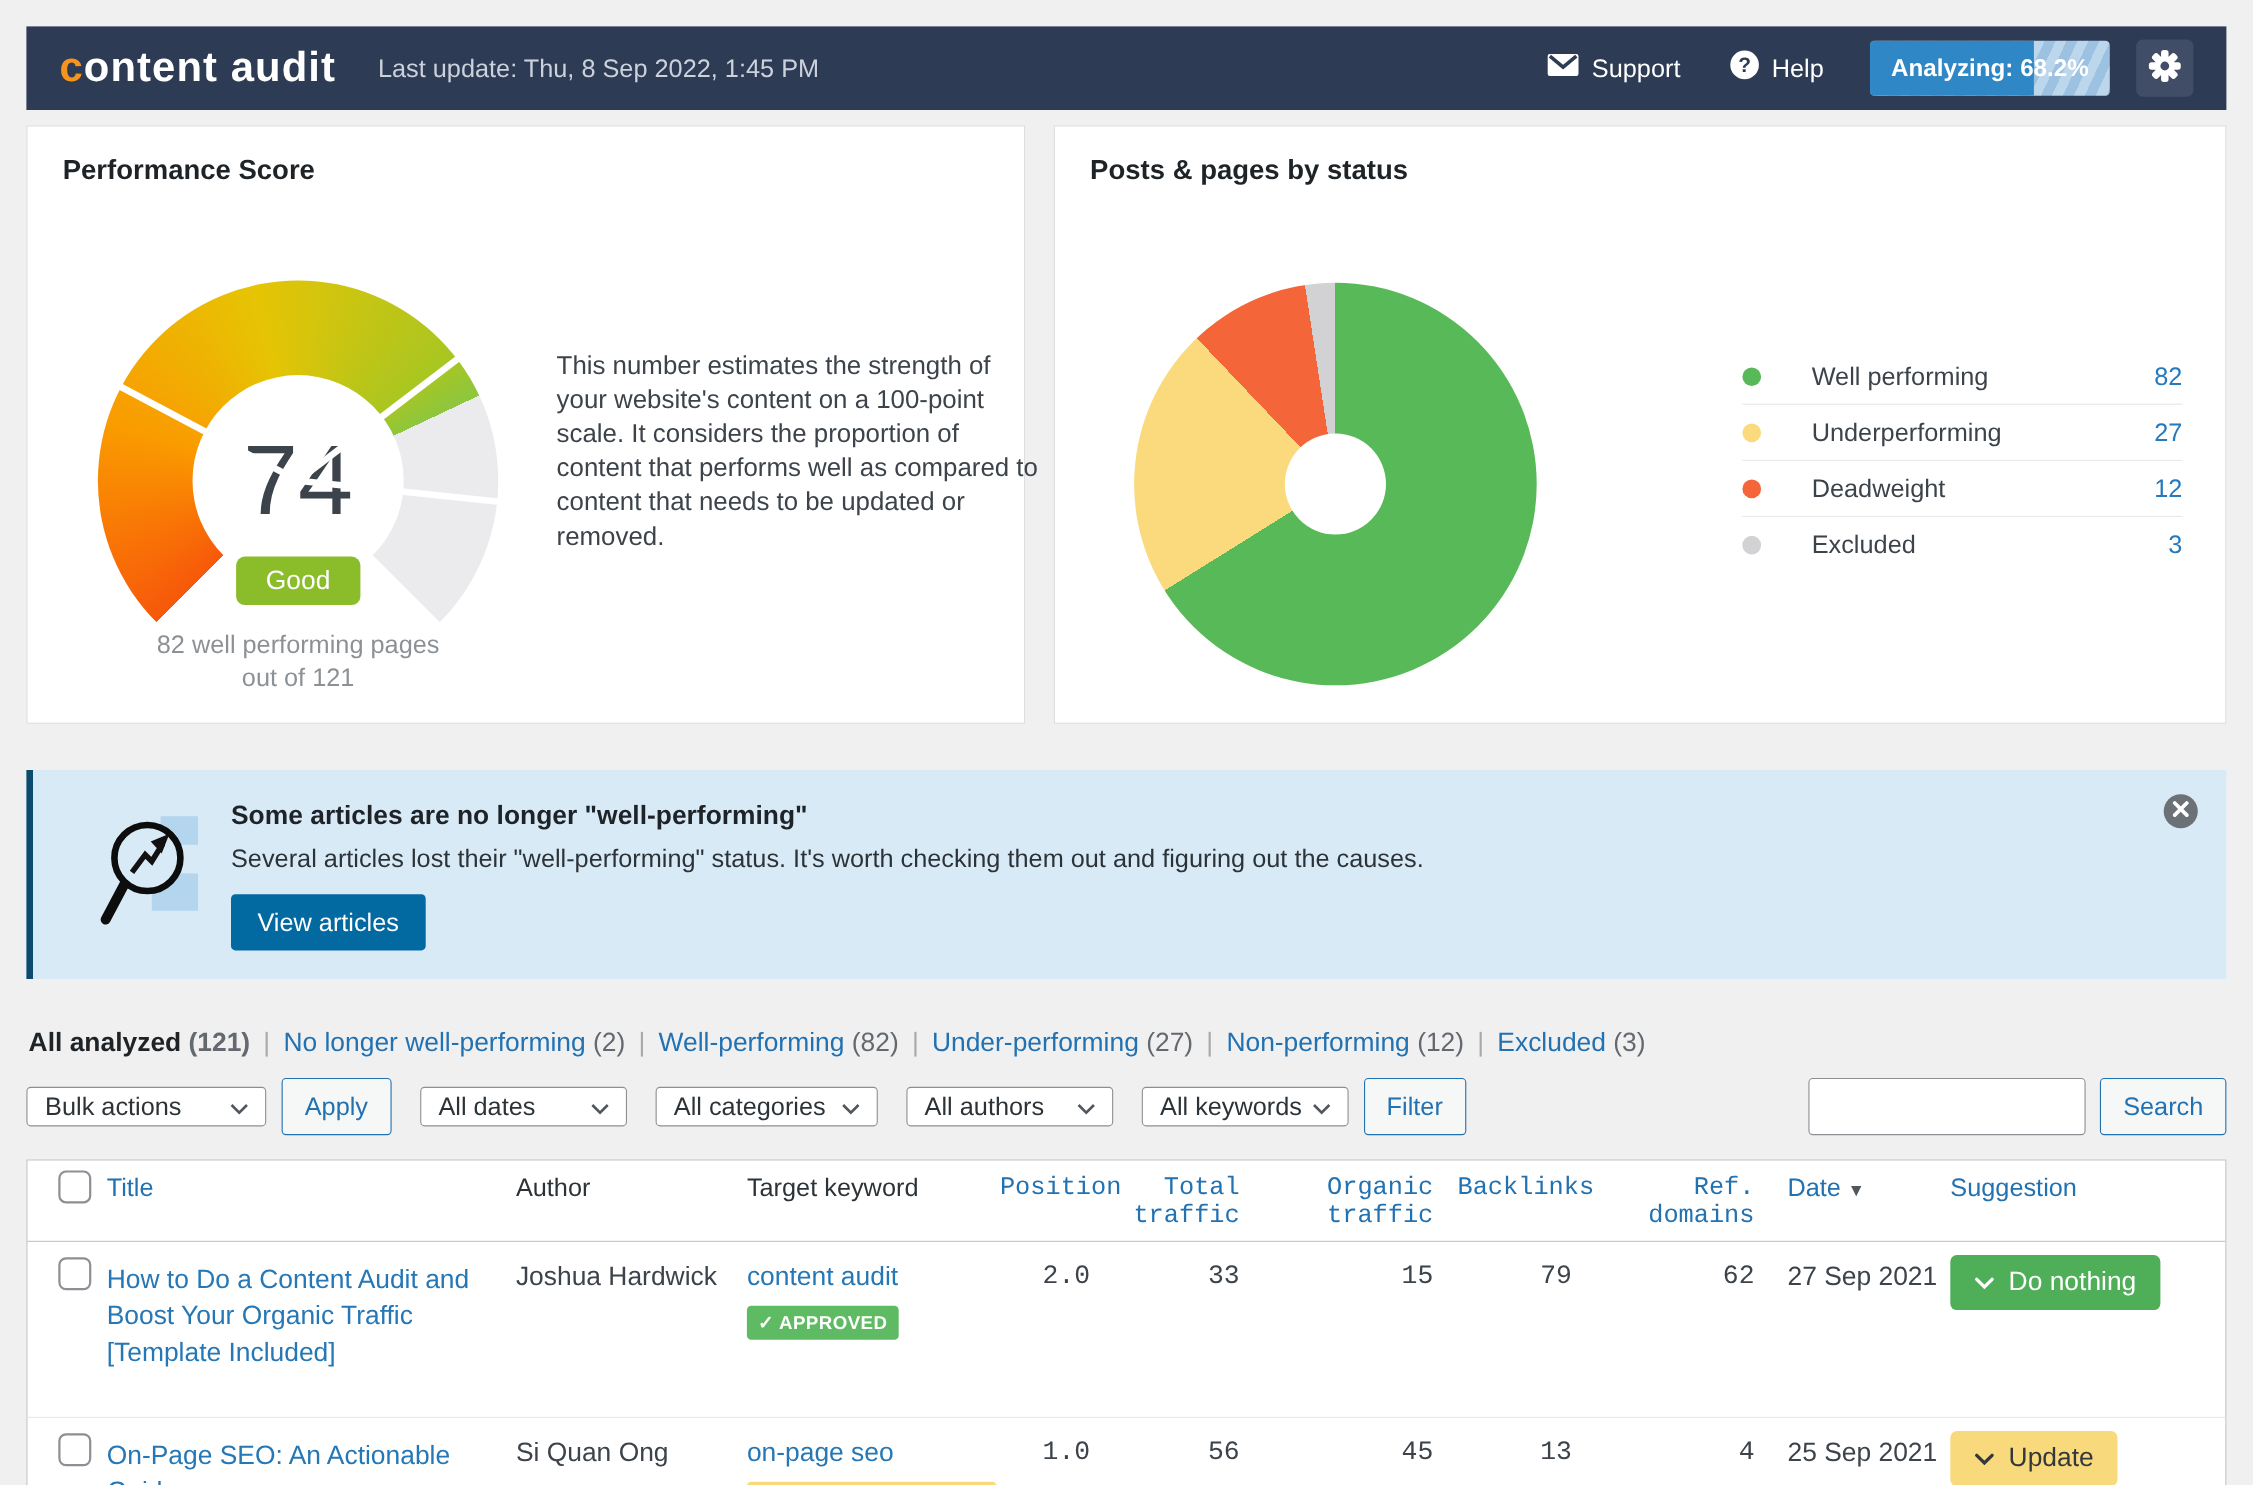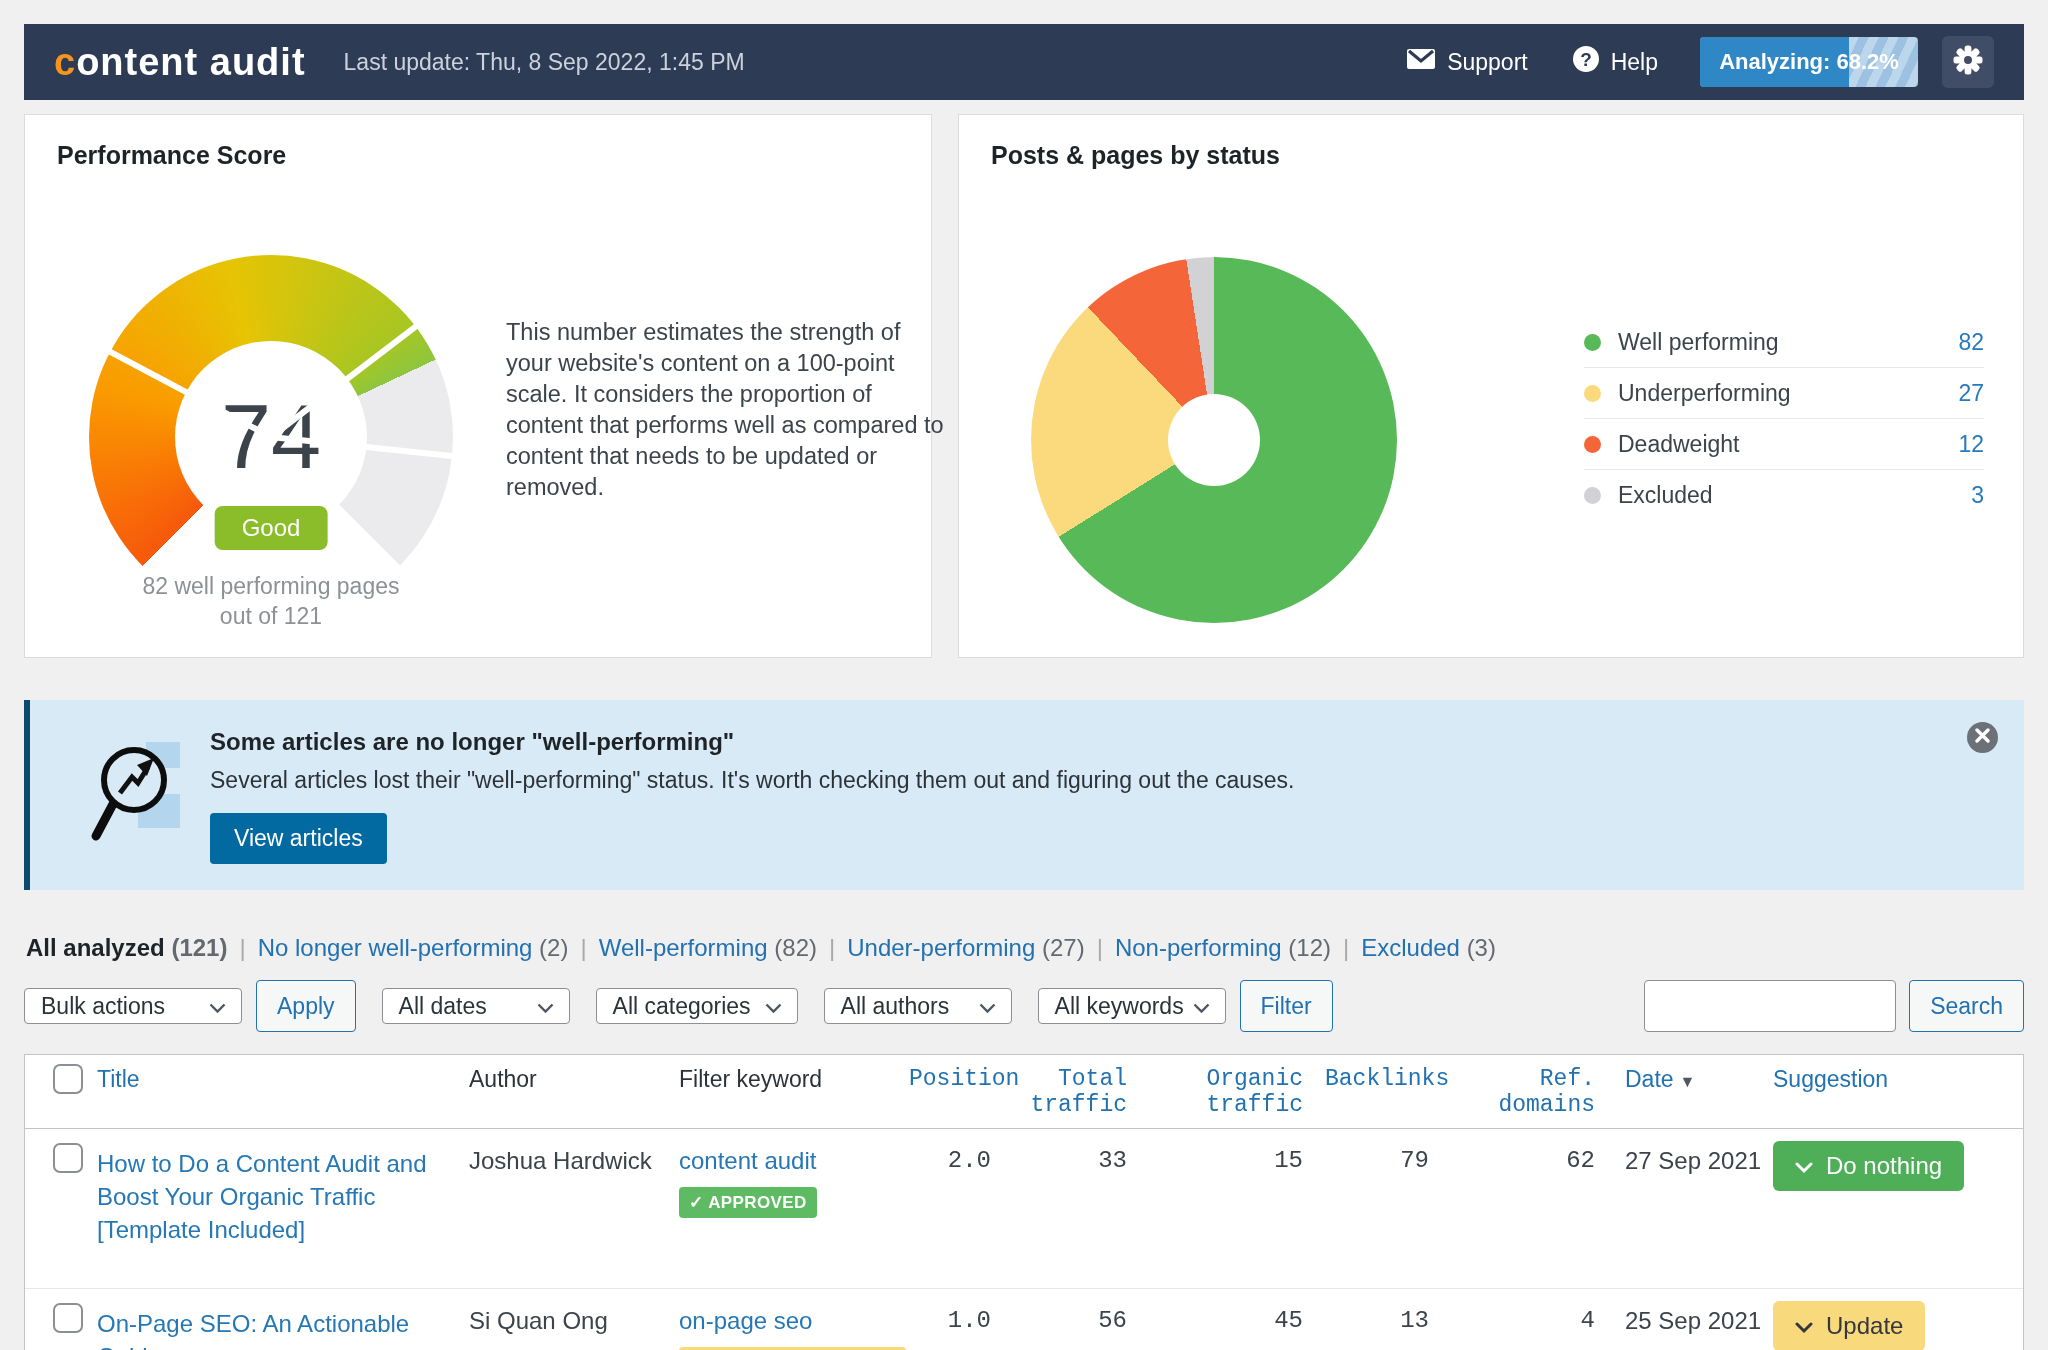--- a/index.html
+++ b/index.html
@@ -44,21 +44,21 @@
   .gauge-caption { position:absolute; left:66px; top:456px; width:360px; text-align:center;
                    font-size:23px; line-height:30px; color:#8c9196; }
   .gauge-desc { position:absolute; left:481px; top:202px; width:438px; font-size:23.5px;
                 line-height:31px; color:#3c434a; }
 
   
   .donut { position:absolute; left:72px; top:142px; width:366px; height:366px; border-radius:50%; }
   .donut-hole { position:absolute; left:50%; top:50%; width:92px; height:92px; margin:-46px 0 0 -46px;
                 border-radius:50%; background:#fff; }
   .legend { position:absolute; right:39px; top:202px; width:400px; }
-  .legend-row { display:flex; align-items:center; height:51px; border-bottom:1px solid #e8e8eb; font-size:23px; }
+  .legend-row { display:flex; align-items:center; height:51px; border-bottom:1px solid #e8e8eb; font-size:23px;gap:29px; }
   .legend-row:last-child { border-bottom:none; }
   .legend-dot { width:17px; height:17px; border-radius:50%; margin-right:17px; background:#ccc; }
   .legend-label { color:#3c434a; flex:1; }
   .legend-value { color:#2779bd; cursor:pointer; }
 
   
   .banner { position:absolute; left:24px; right:24px; top:700px; height:190px;
             background:#d9eaf7; border-left:6px solid #0c4a6e; }
   .banner-icon { position:absolute; left:56px; top:32px; }
   .banner-content { position:absolute; left:180px; top:28px; }
@@ -286,21 +286,21 @@
   </div>
 </div>
 
 <div class="table">
   <div class="trow thead">
     <div class="cell cell-check">
         <div class="checkbox"></div>
       </div>
     <div class="cell cell-title th-link">Title</div>
     <div class="cell cell-author th-plain">Author</div>
-    <div class="cell cell-keyword th-plain">Filter keyword</div>
+    <div class="cell cell-keyword th-plain">Target keyword</div>
     <div class="cell num th-link">Position</div>
     <div class="cell num th-link">Total traffic</div>
     <div class="cell num th-link">Organic traffic</div>
     <div class="cell num th-link">Backlinks</div>
     <div class="cell num th-link">Ref. domains</div>
     <div class="cell cell-date"><span class="th-link">Date</span><span class="sort-arrow">▼</span></div>
     <div class="cell cell-sugg th-link">Suggestion</div>
   </div>
 
   <div class="trow tbody-row row-1">

